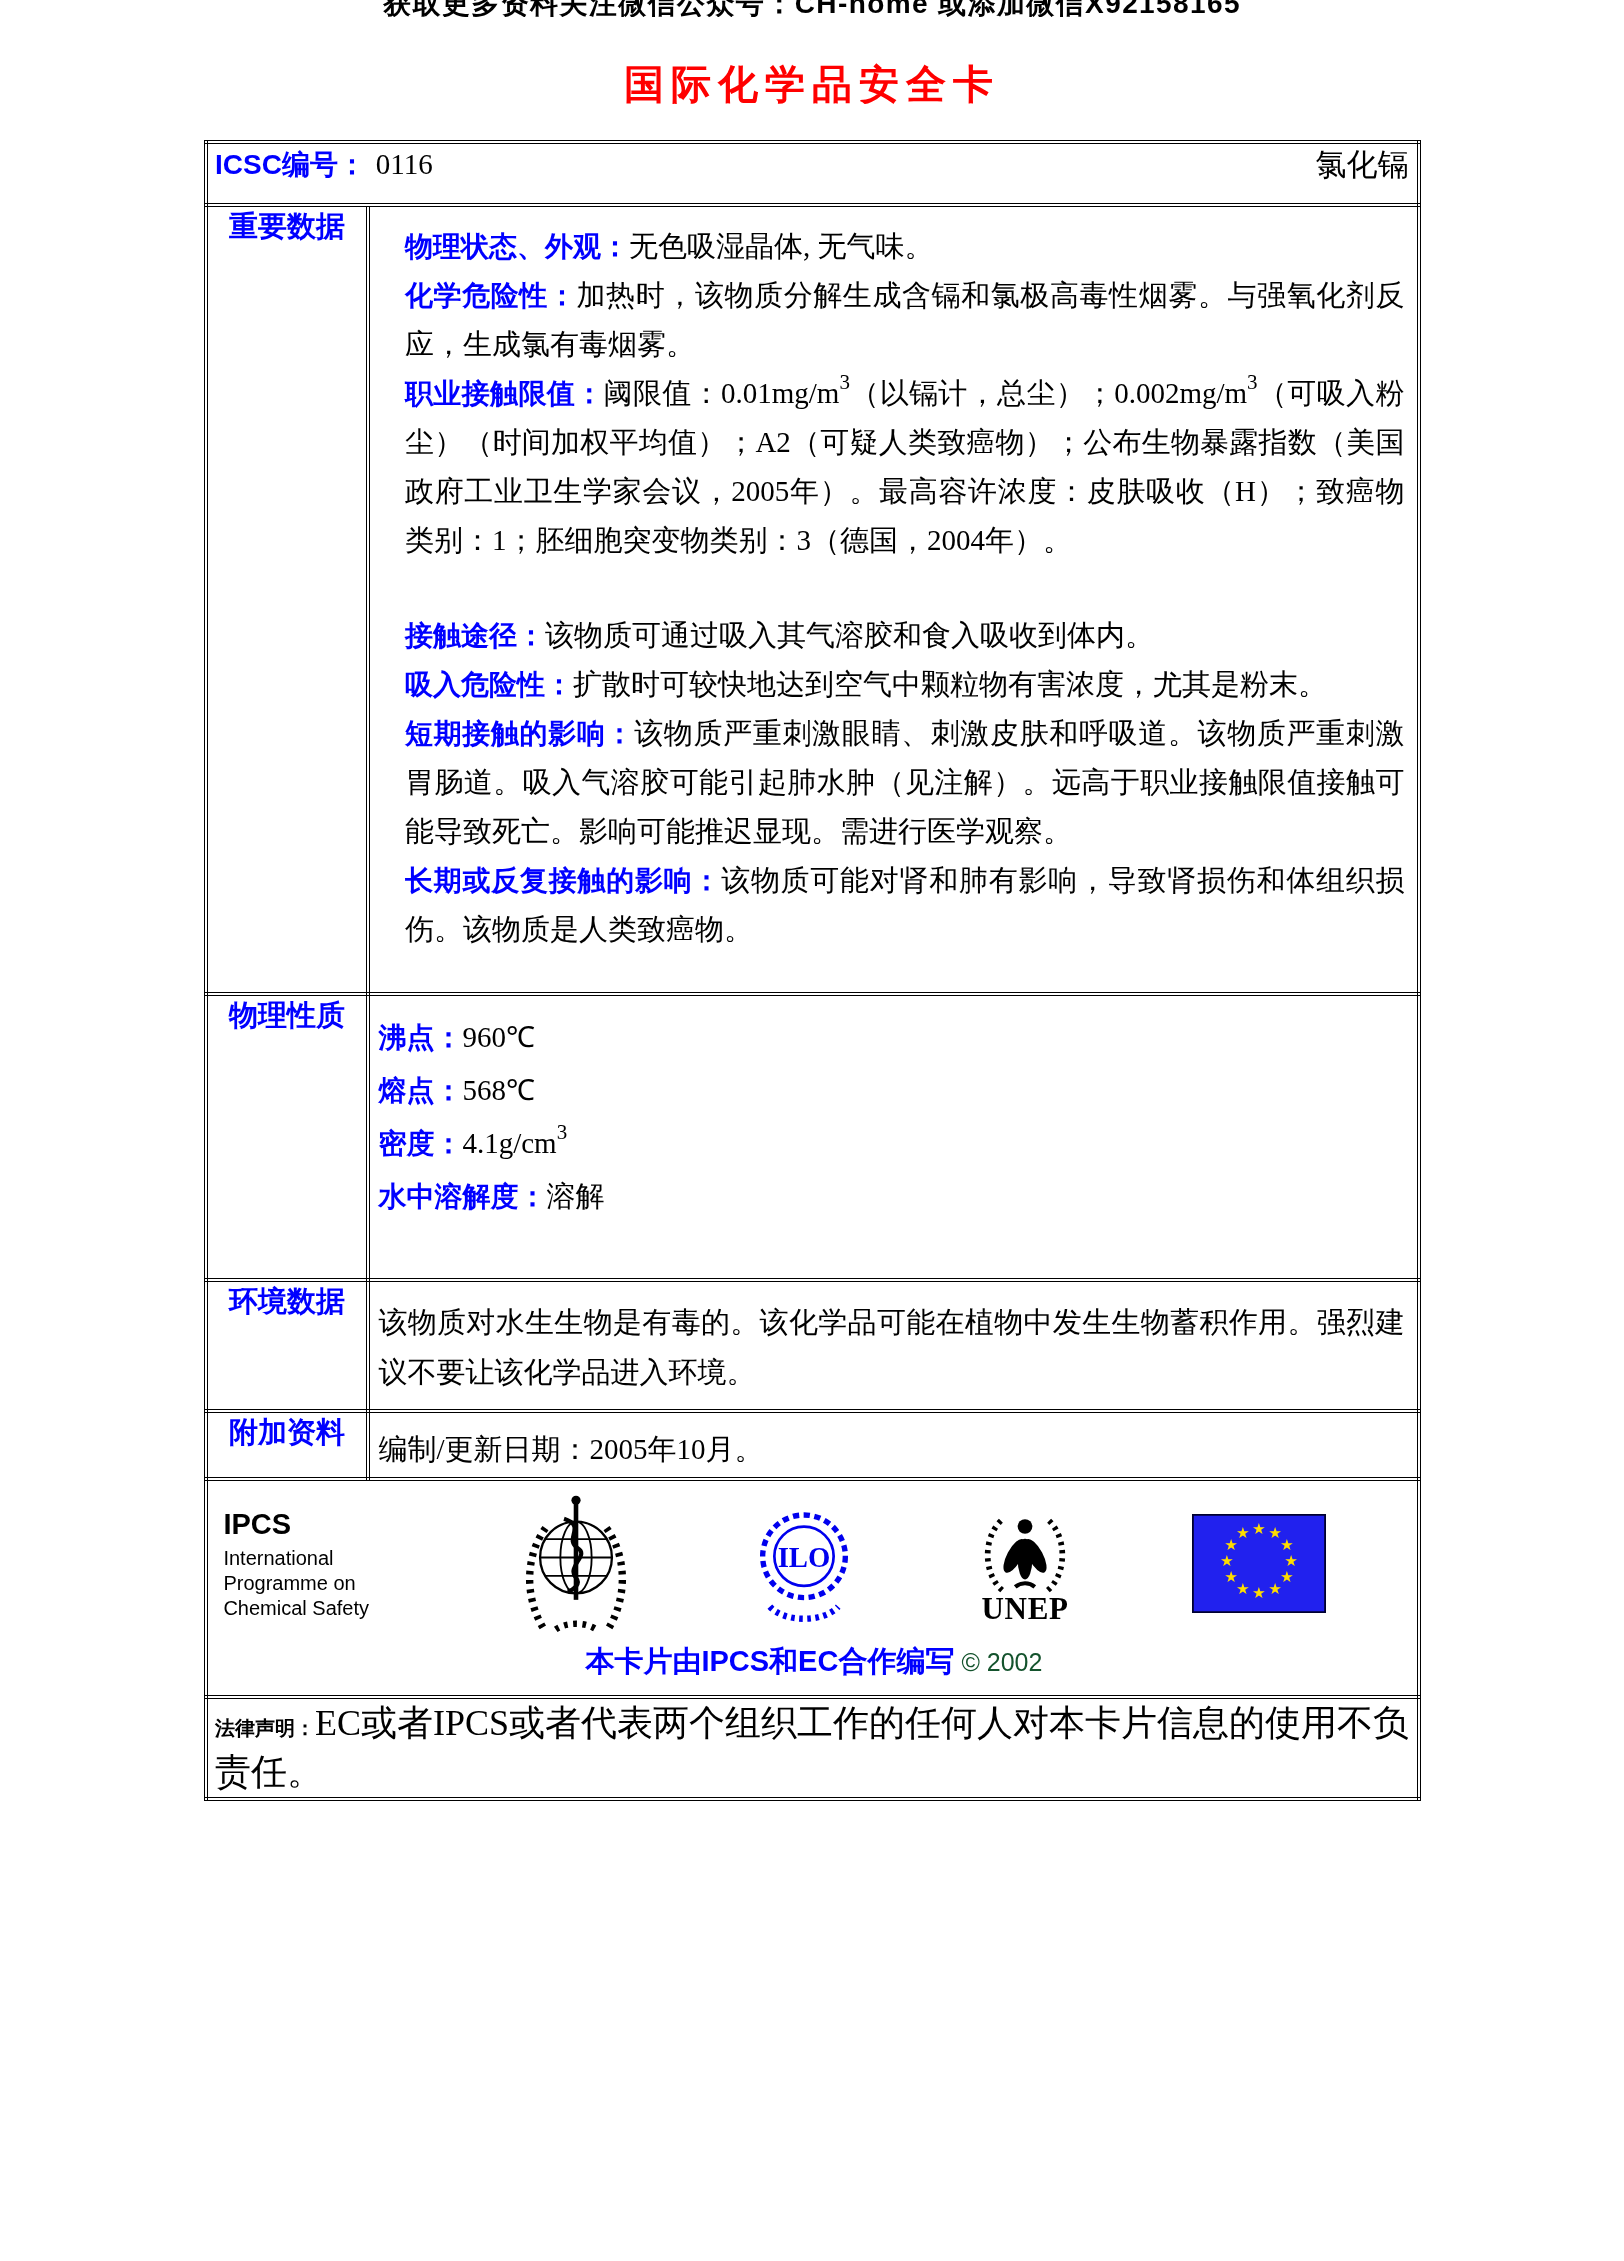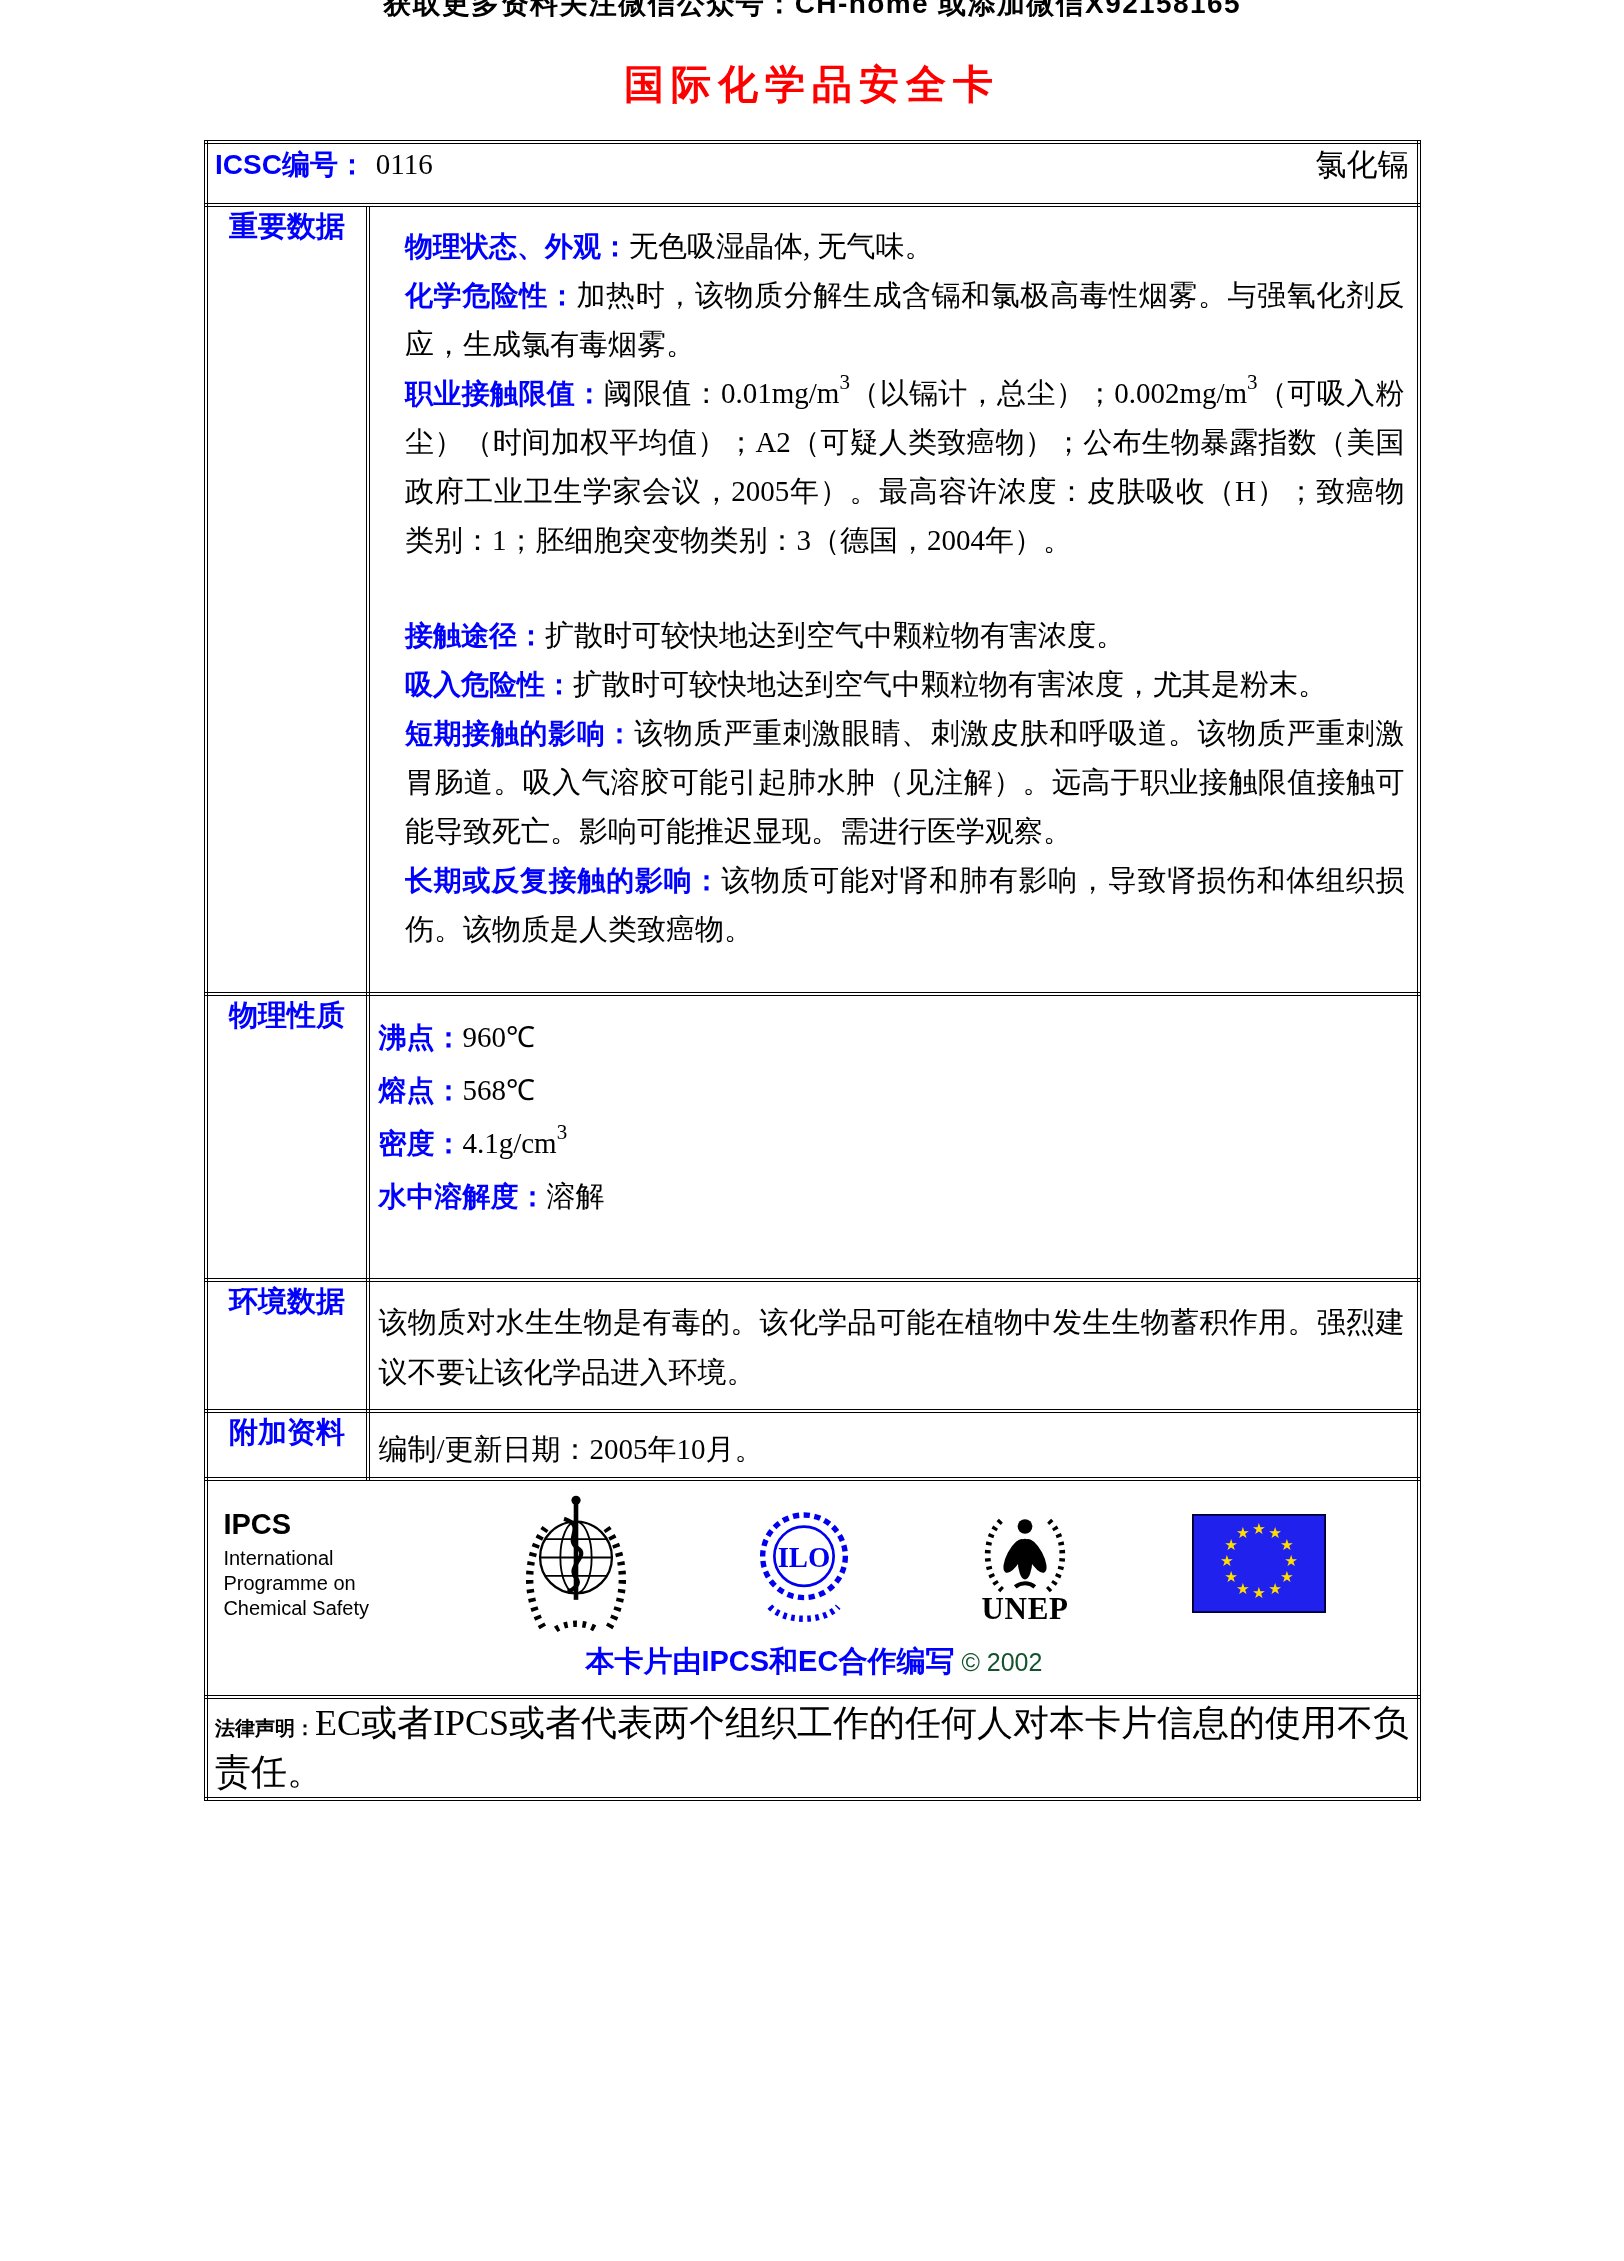--- a/index.html
+++ b/index.html
@@ -205,21 +205,21 @@
         </div>
       </td>
     </tr>
 
     <tr>
       <td class="rowlab">重要数据</td>
       <td class="content important-cell">
         <p><span class="blab">物理状态、外观：</span><span>无色吸湿晶体, 无气味。</span></p>
         <p><span class="blab">化学危险性：</span><span>加热时，该物质分解生成含镉和氯极高毒性烟雾。与强氧化剂反应，生成氯有毒烟雾。</span></p>
         <p><span class="blab">职业接触限值：</span><span>阈限值：0.01mg/m</span><sup class="s3">3</sup><span>（以镉计，总尘）；0.002mg/m</span><sup class="s3">3</sup><span>（可吸入粉尘）（时间加权平均值）；A2（可疑人类致癌物）；公布生物暴露指数（美国政府工业卫生学家会议，2005年）。最高容许浓度：皮肤吸收（H）；致癌物类别：1；胚细胞突变物类别：3（德国，2004年）。</span></p>
-        <p class="gap-before"><span class="blab">接触途径：</span><span>扩散时可较快地达到空气中颗粒物有害浓度。</span></p>
+        <p class="gap-before"><span class="blab">接触途径：</span><span>该物质可通过吸入其气溶胶和食入吸收到体内。</span></p>
         <p><span class="blab">吸入危险性：</span><span>扩散时可较快地达到空气中颗粒物有害浓度，尤其是粉末。</span></p>
         <p><span class="blab">短期接触的影响：</span><span>该物质严重刺激眼睛、刺激皮肤和呼吸道。该物质严重刺激胃肠道。吸入气溶胶可能引起肺水肿（见注解）。远高于职业接触限值接触可能导致死亡。影响可能推迟显现。需进行医学观察。</span></p>
         <p><span class="blab">长期或反复接触的影响：</span><span>该物质可能对肾和肺有影响，导致肾损伤和体组织损伤。该物质是人类致癌物。</span></p>
       </td>
     </tr>
 
     <tr>
       <td class="rowlab">物理性质</td>
       <td class="content phys-cell">
         <p><span class="blab">沸点：</span><span>960℃</span></p>

